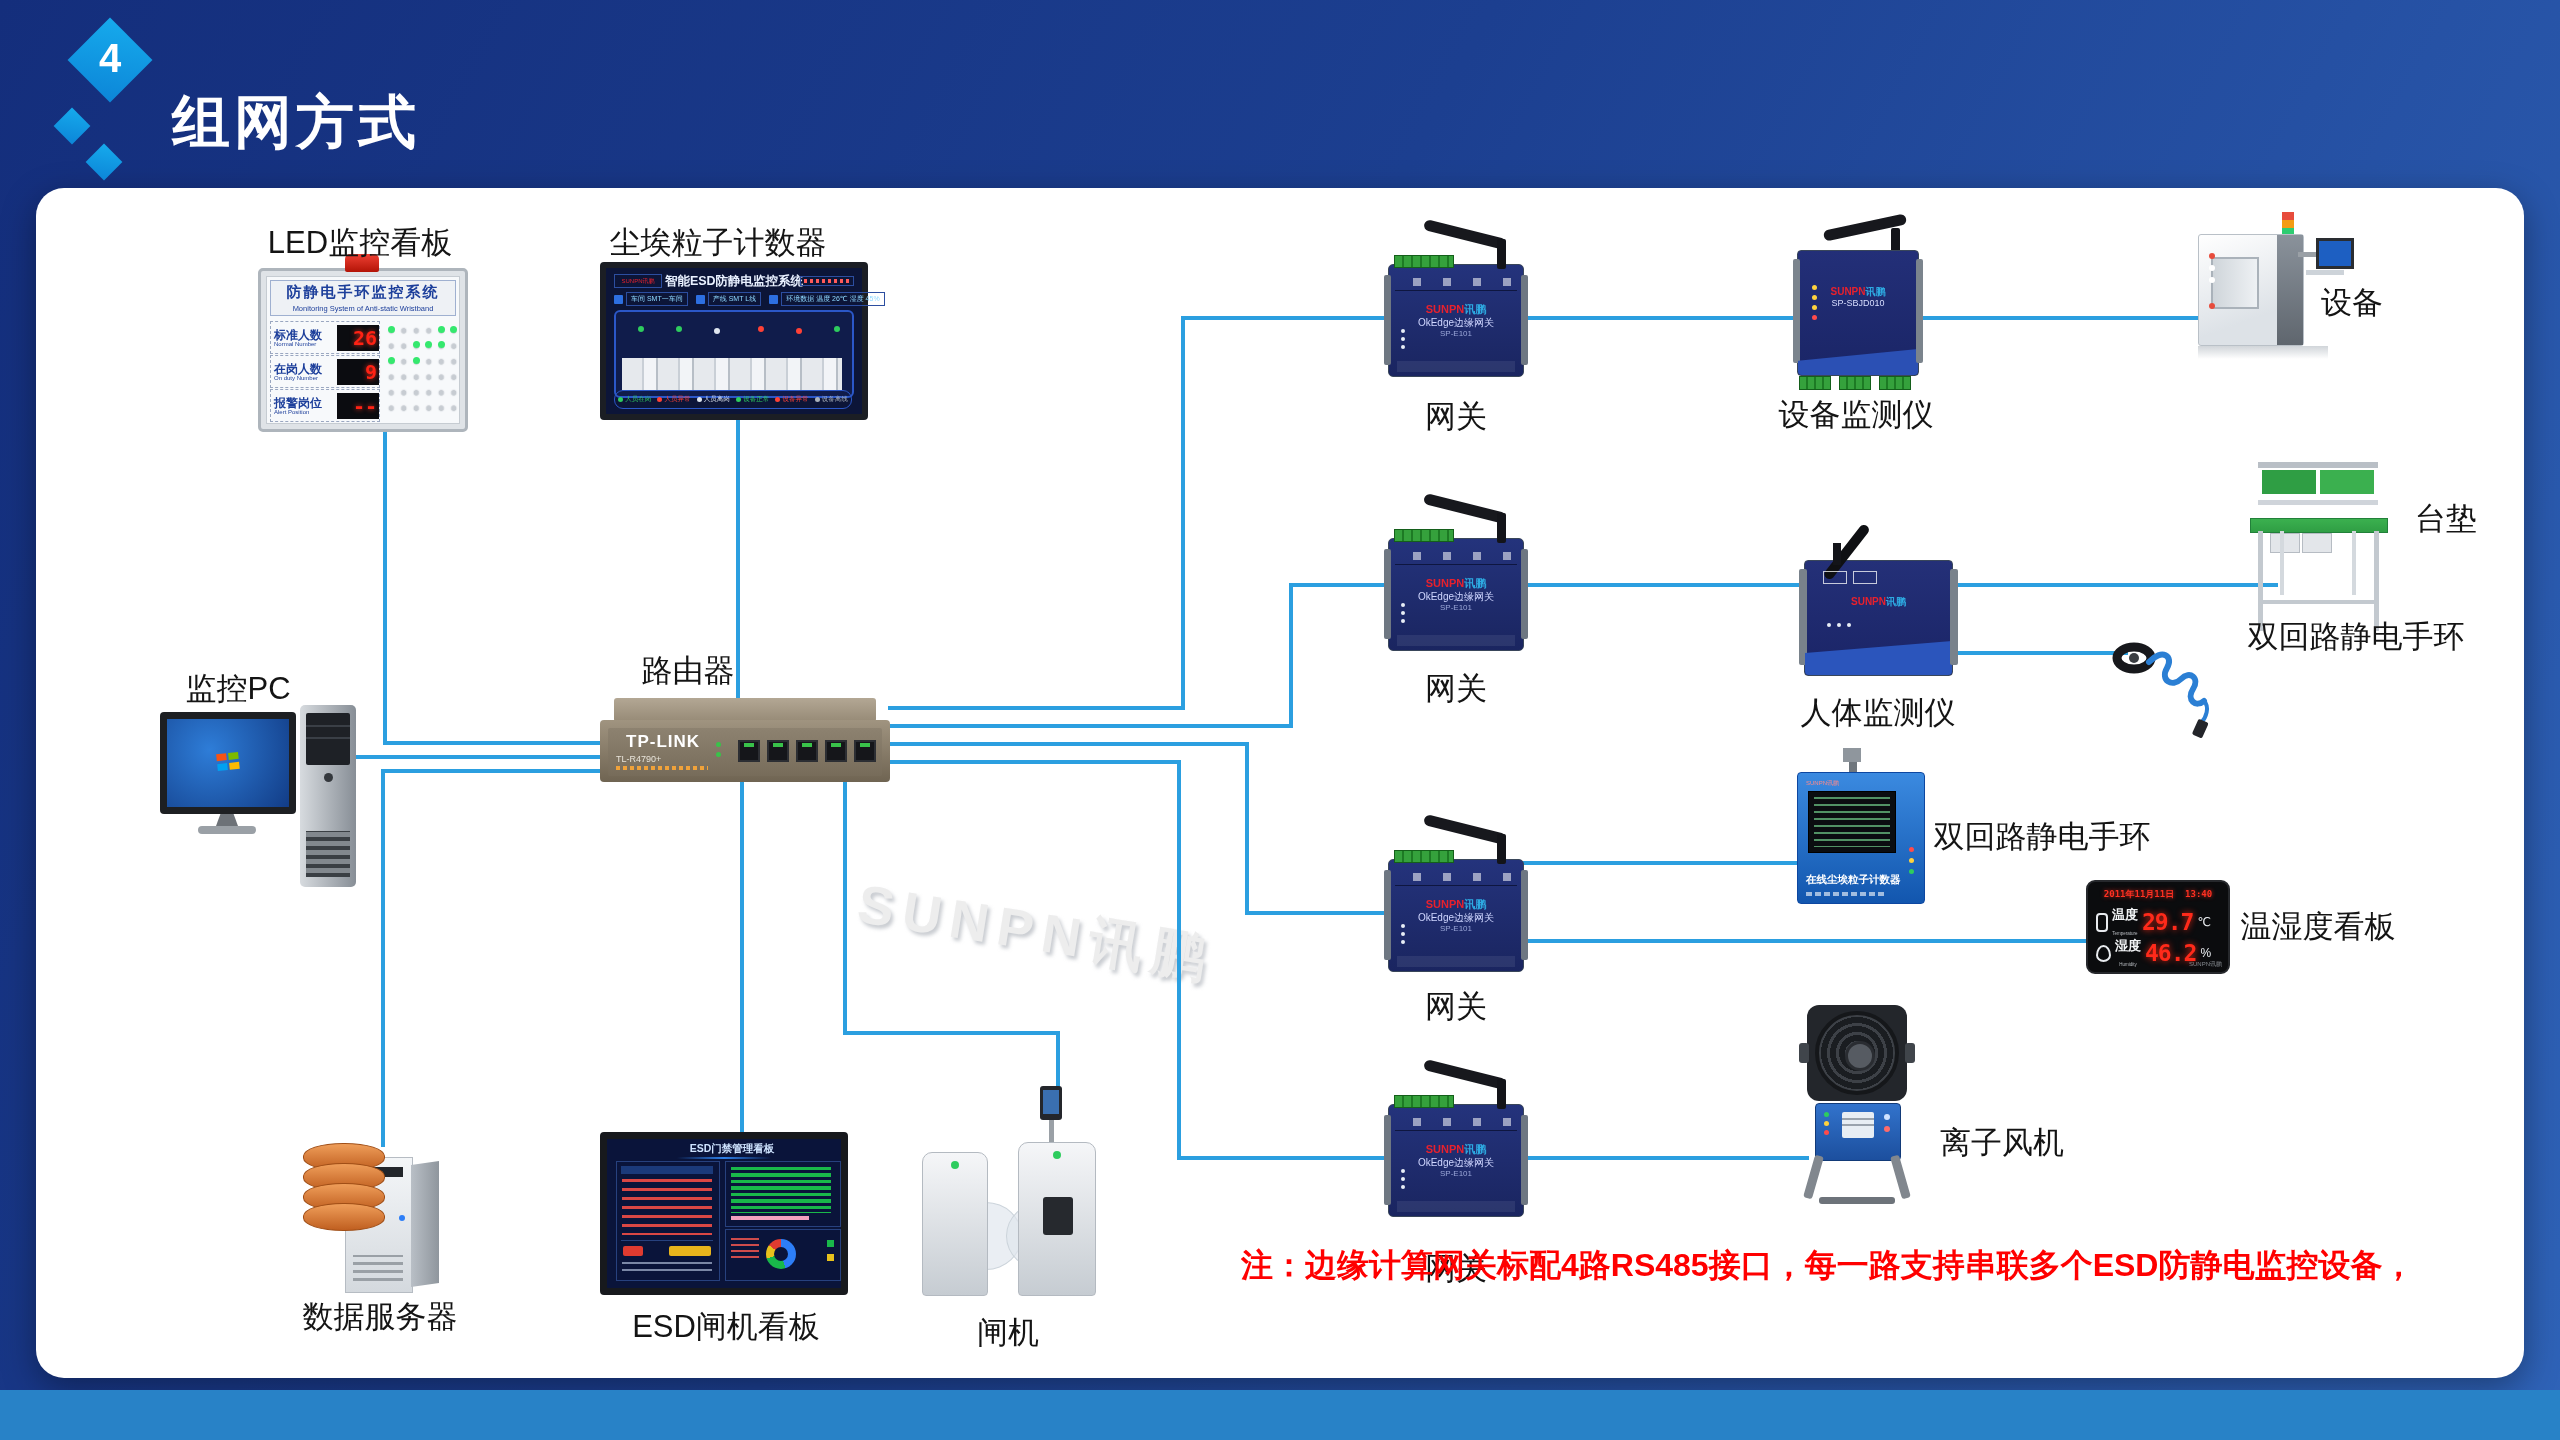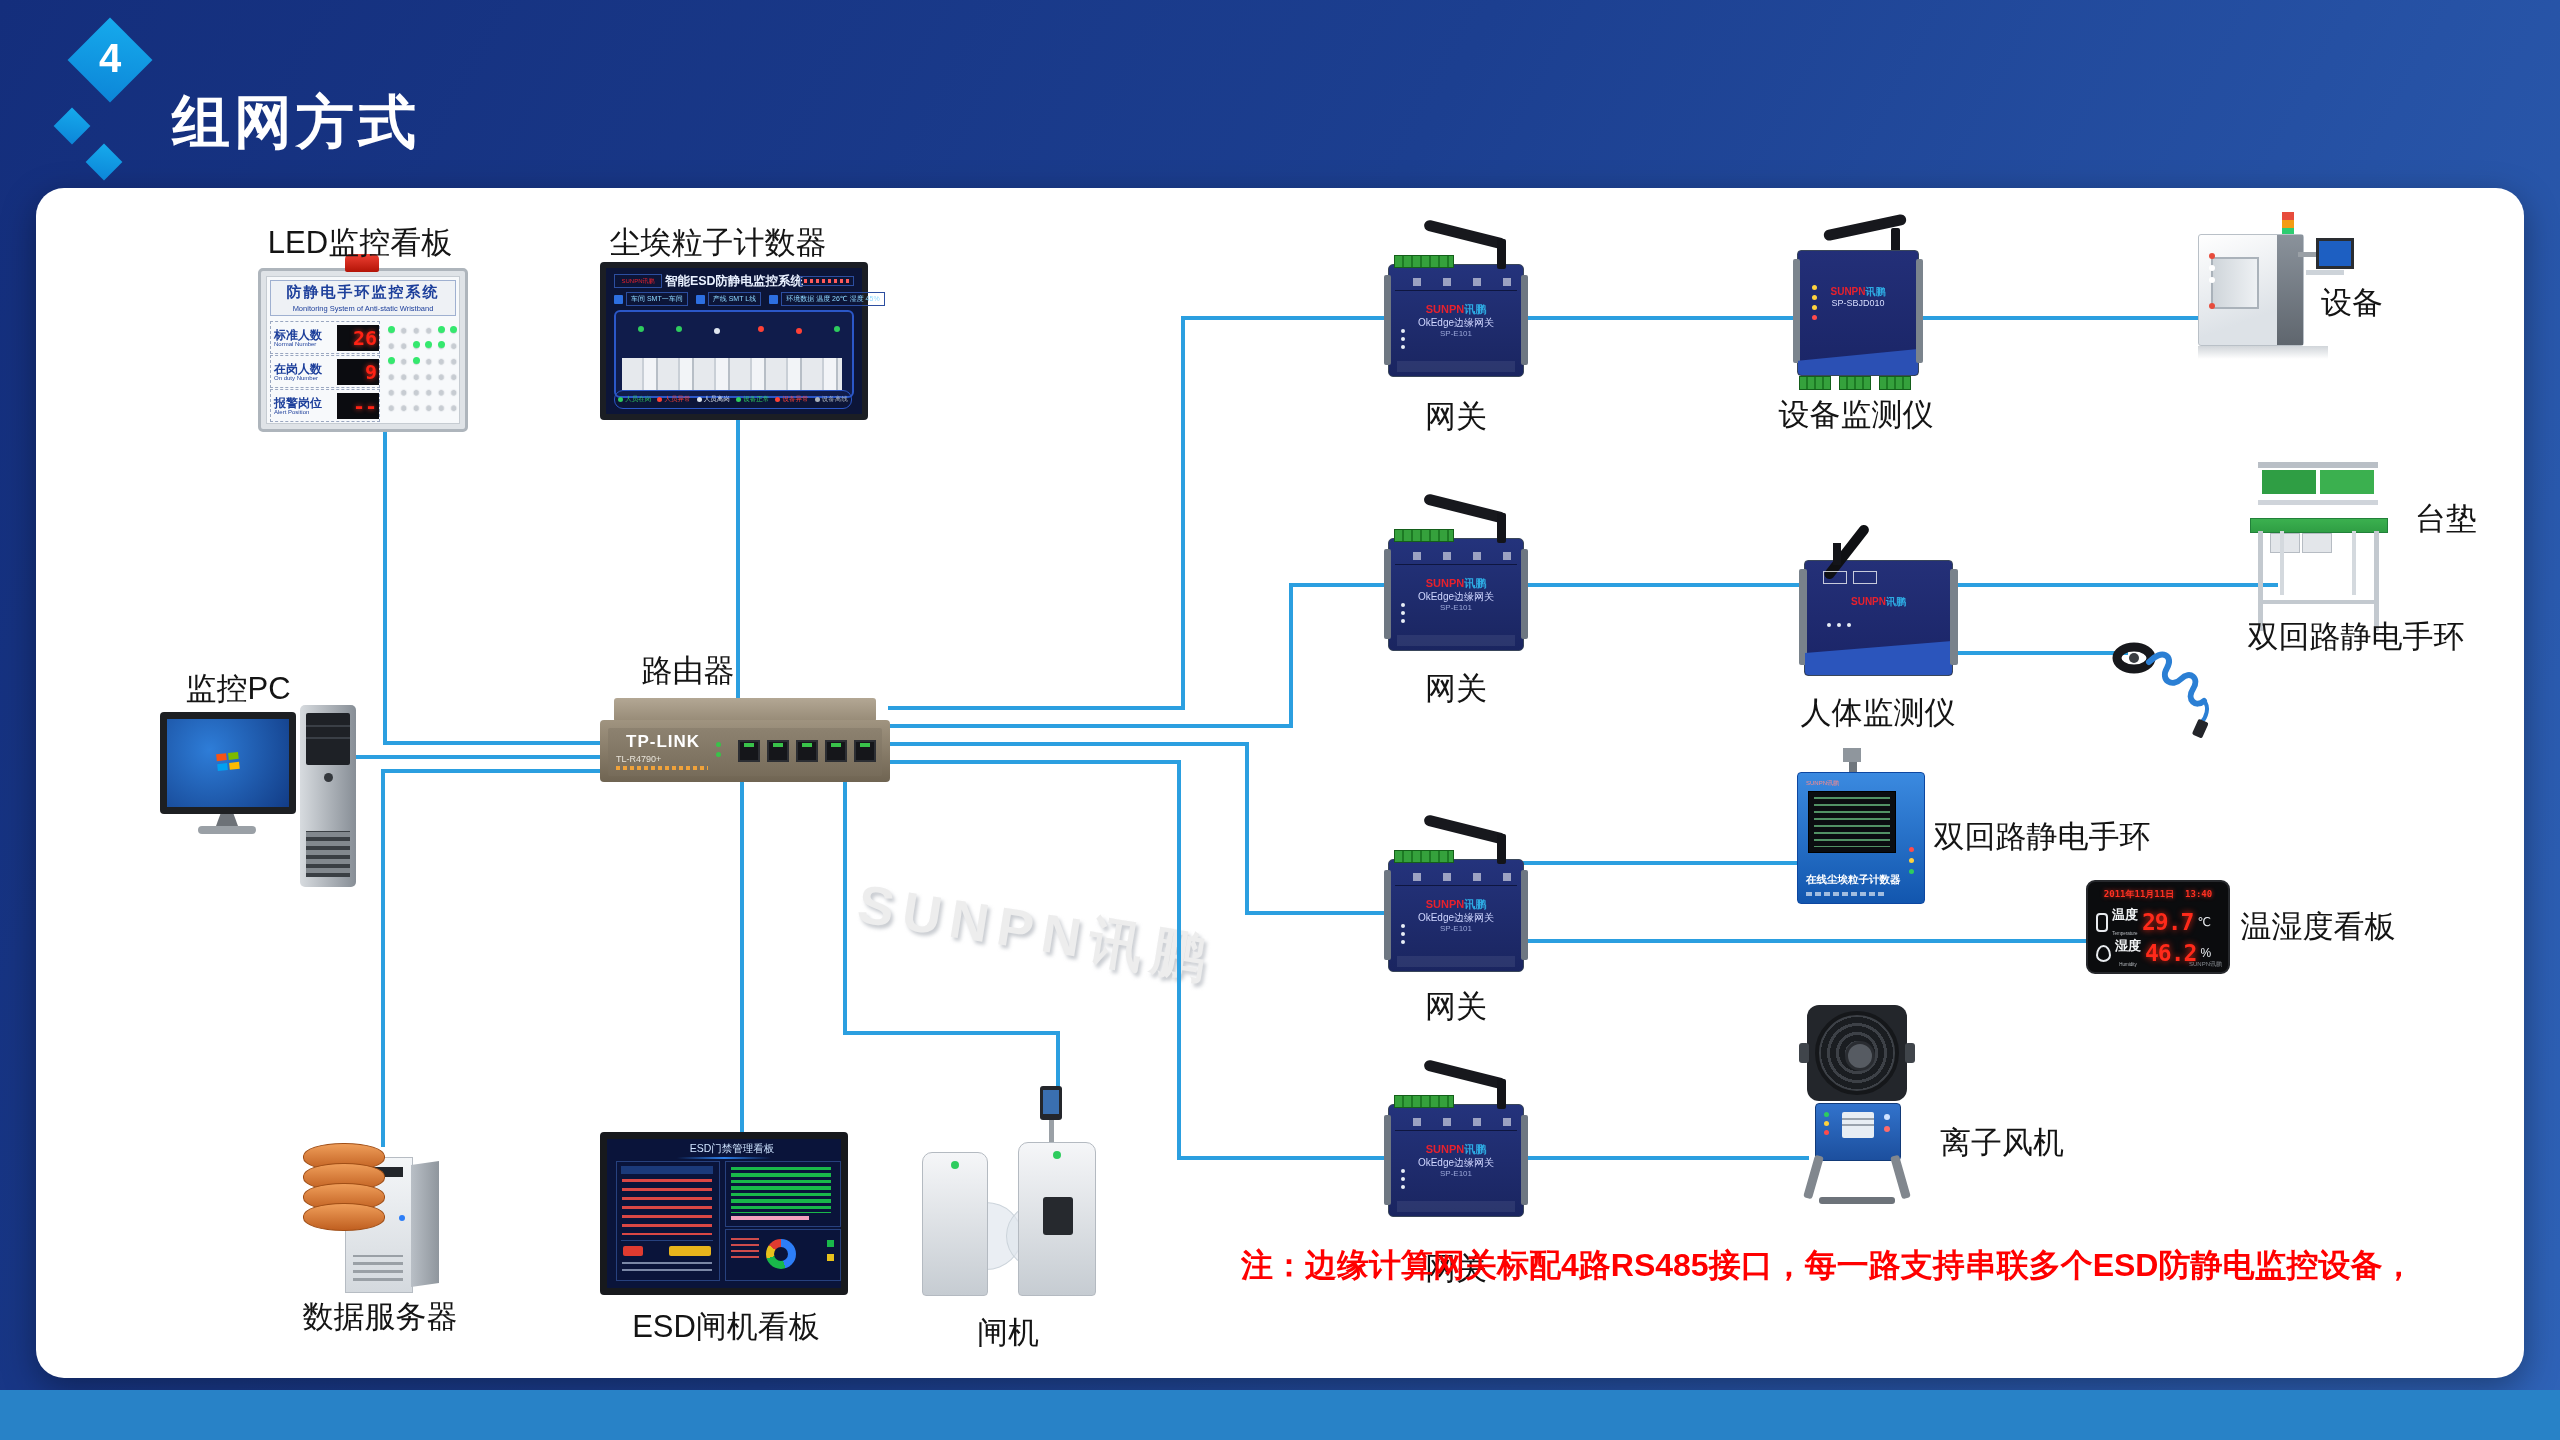--- a/index.html
+++ b/index.html
@@ -95,21 +95,21 @@
   
   .cylwrap{position:absolute;left:0;top:0;}
   .cyl{width:80px;height:26px;border-radius:40px/13px;background:linear-gradient(180deg,#ef9e5a,#c05f20);border:1px solid #a04e16;margin-top:-8px;}
   .srvfront{position:absolute;left:42px;top:14px;width:66px;height:134px;background:linear-gradient(180deg,#f4f6f8,#d4d9de);border:1px solid #b6bcc3;}
   .srvside{position:absolute;left:108px;top:20px;width:28px;height:122px;background:linear-gradient(90deg,#b9bfc6,#8f969d);transform:skewY(-8deg);}
   .srvslot{position:absolute;left:50px;top:24px;width:50px;height:10px;background:#23262b;}
   .srvvent{position:absolute;left:50px;top:112px;width:50px;height:26px;background:repeating-linear-gradient(0deg,#9aa0a6 0 3px,transparent 3px 8px);}
   .srvdot{position:absolute;left:96px;top:72px;width:6px;height:6px;border-radius:50%;background:#2d7ef7;}
   
   .egb{width:248px;height:163px;background:#0a143a;border:7px solid #17191d;border-radius:4px;box-sizing:border-box;}
-  .egb .title{position:absolute;left:16px;right:0;top:3px;text-align:center;font-size:10.5px;font-weight:normal;color:#cfe4ff;}
+  .egb .title{position:absolute;left:16px;right:0;top:3px;text-align:center;font-size:10.5px;font-weight:bold;color:#cfe4ff;}
   .egb .tline{position:absolute;left:70px;top:18px;width:94px;height:2px;background:linear-gradient(90deg,transparent,#2e7fe8,transparent);}
   .egb .lpanel{position:absolute;left:9px;top:22px;width:102px;height:118px;border:1px solid #27417e;}
   .egb .lhead{position:absolute;left:4px;top:4px;width:92px;height:8px;background:#1b3a7a;}
   .egb .lrows{position:absolute;left:5px;top:17px;width:90px;height:56px;background:repeating-linear-gradient(to bottom,rgba(255,80,70,.85) 0 3px,transparent 3px 9px);}
   .egb .ldiv{position:absolute;left:4px;top:78px;width:92px;height:1px;background:#27417e;}
   .egb .btn-r{position:absolute;left:6px;top:84px;width:20px;height:10px;background:#e03b30;border-radius:2px;}
   .egb .btn-y{position:absolute;left:52px;top:84px;width:42px;height:10px;background:#e8b41c;border-radius:2px;}
   .egb .lrows2{position:absolute;left:5px;top:100px;width:90px;height:14px;background:repeating-linear-gradient(to bottom,rgba(215,230,255,.55) 0 2px,transparent 2px 7px);}
   .egb .rtopp{position:absolute;left:118px;top:22px;width:114px;height:64px;border:1px solid #27417e;}
   .egb .bars{position:absolute;left:5px;top:5px;width:100px;height:46px;background:repeating-linear-gradient(to bottom,#19b84a 0 3.5px,transparent 3.5px 6.5px);}

